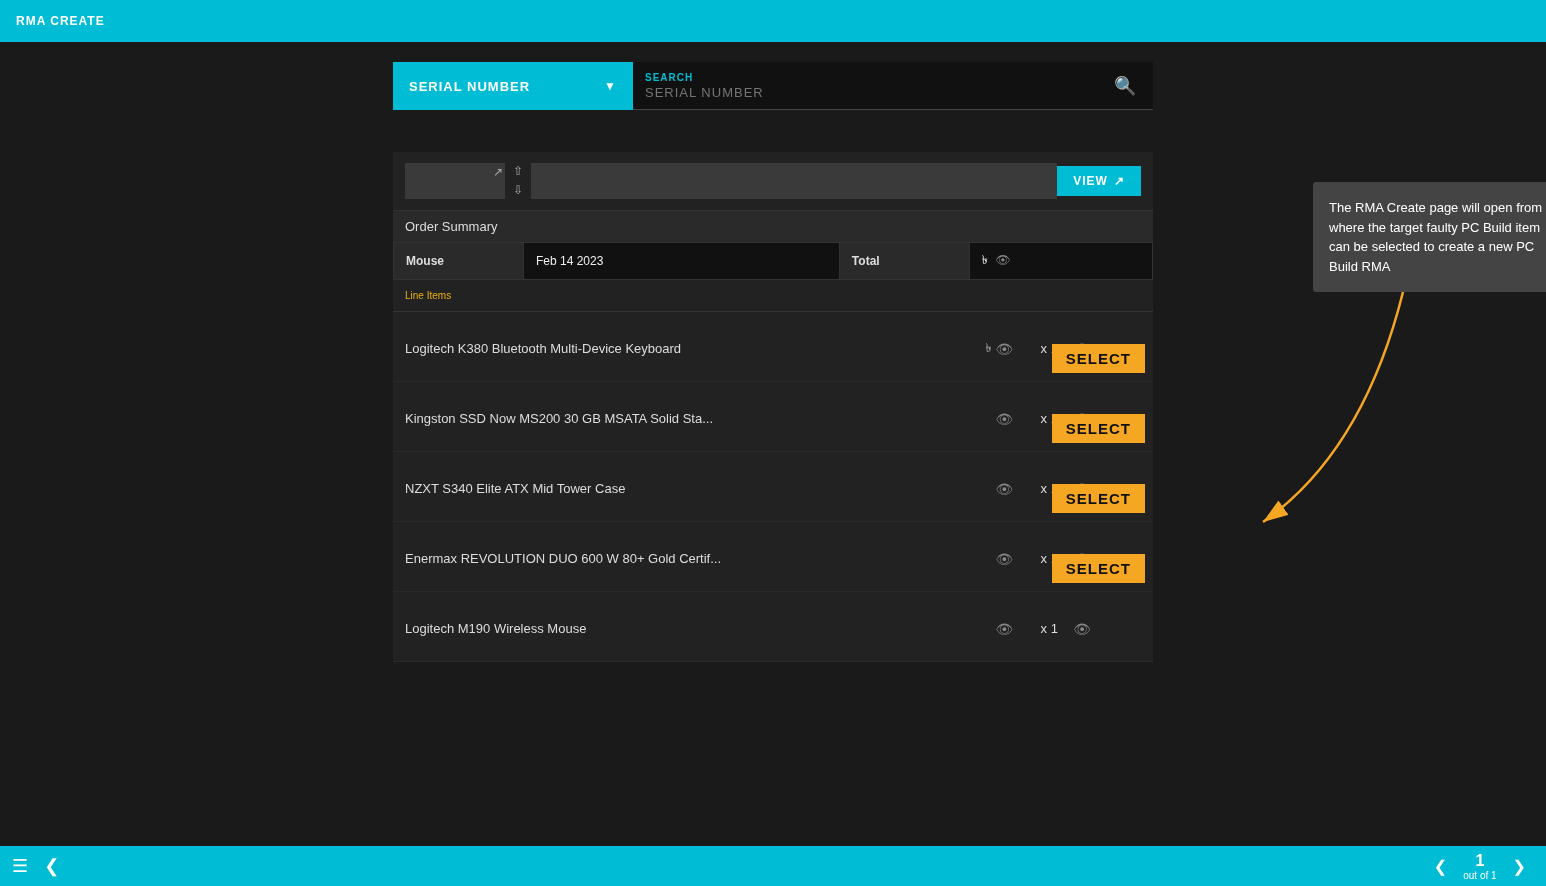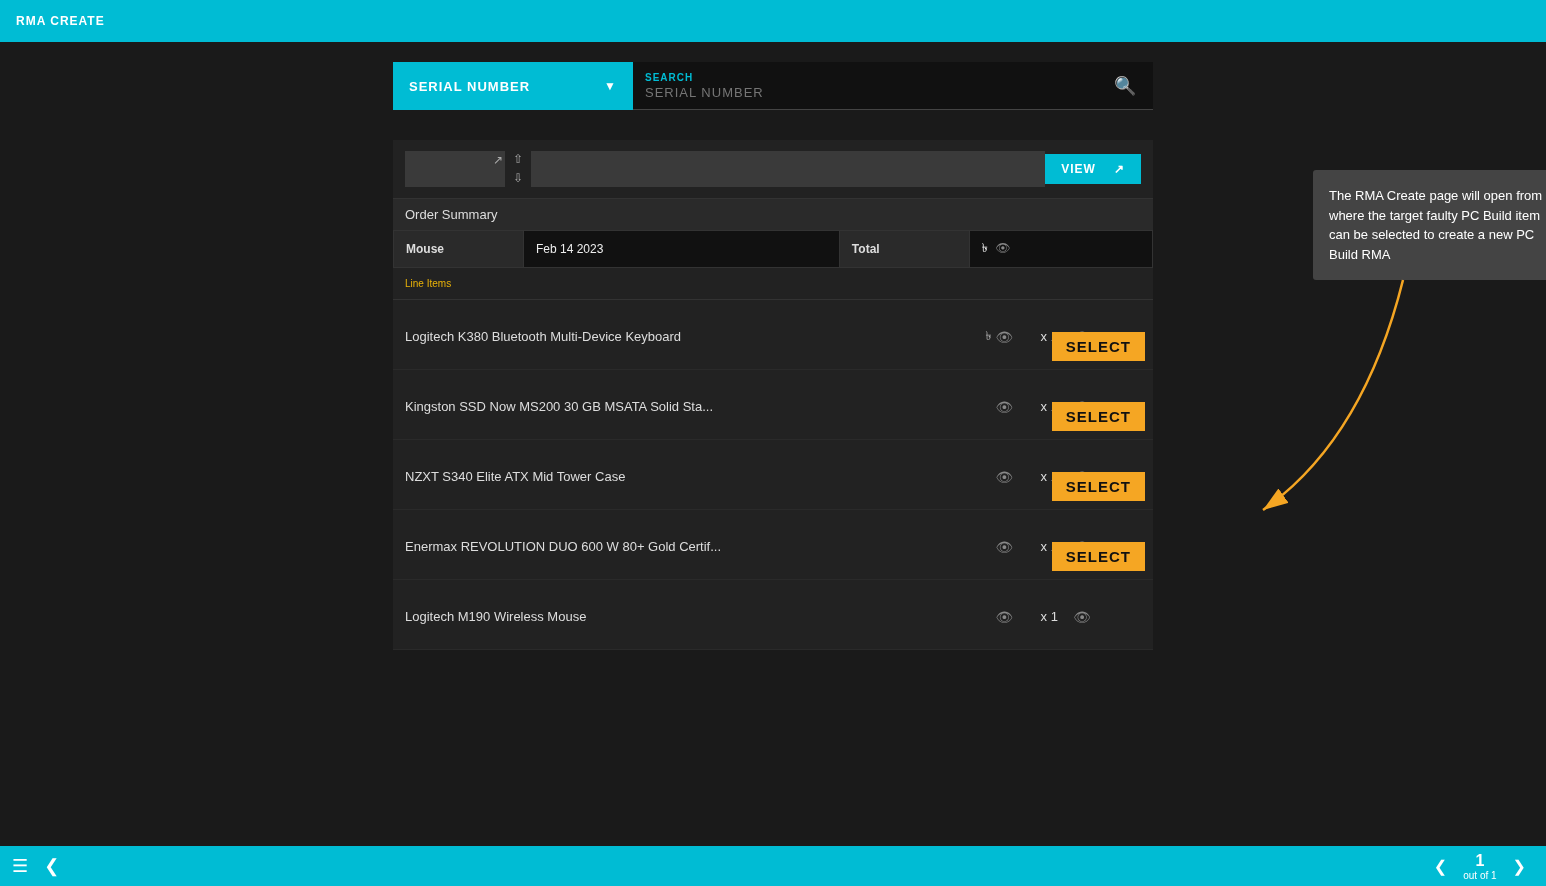--- a/index.html
+++ b/index.html
@@ -32,21 +32,21 @@
       padding: 20px 0;
       display: flex;
       flex-direction: column;
       align-items: center;
     }
     
     .search-area {
       display: flex;
       align-items: center;
       width: 760px;
-      margin-bottom: 30px;
+      margin-bottom: 42px;
     }
     .search-dropdown {
       background: #00bcd4;
       color: #fff;
       font-weight: bold;
       font-size: 13px;
       letter-spacing: 1px;
       border: none;
       padding: 0 16px;
       height: 48px;
@@ -141,21 +141,21 @@
       background: #00bcd4;
       color: #fff;
       border: none;
       font-size: 12px;
       font-weight: bold;
       letter-spacing: 1px;
       padding: 8px 16px;
       cursor: pointer;
       display: flex;
       align-items: center;
-      gap: 18px;
+      gap: 6px;
       margin-left: auto;
     }
     
     .order-summary-label {
       background: #2a2a2a;
       padding: 8px 12px;
       font-size: 13px;
       color: #ddd;
       border-top: 1px solid #333;
     }

